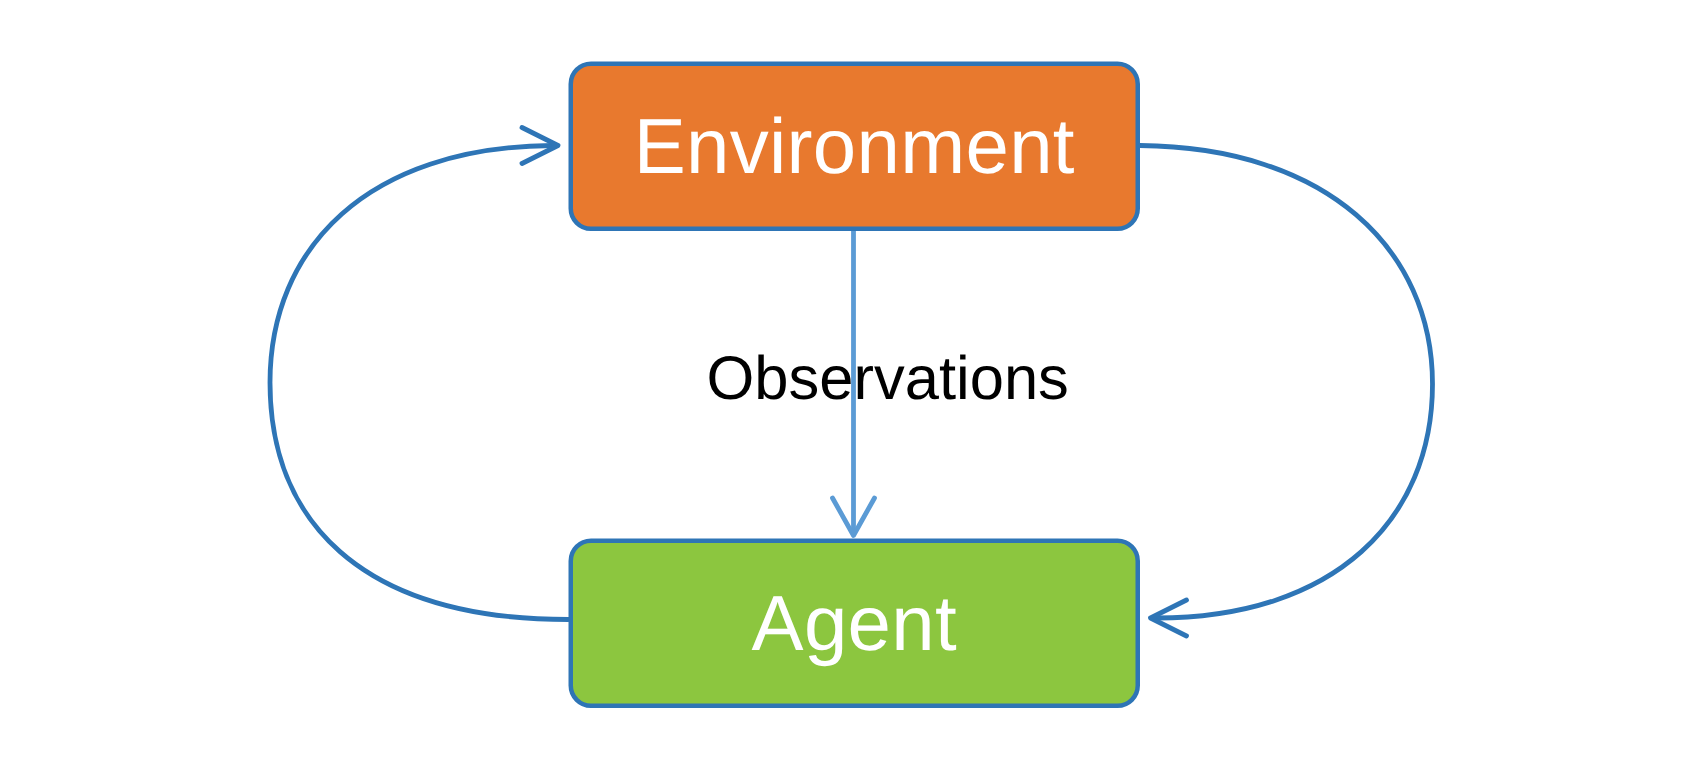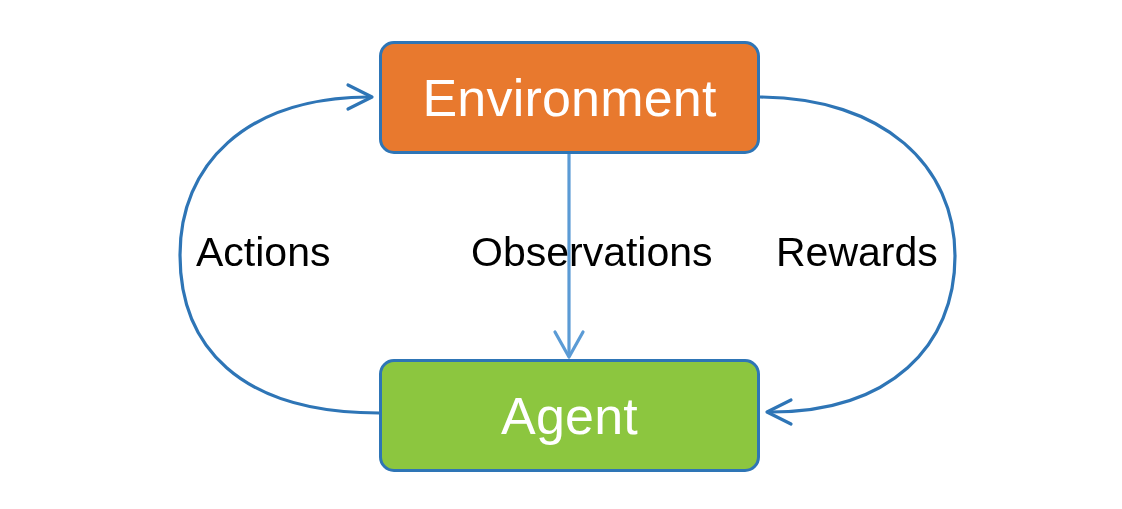--- a/index.html
+++ b/index.html
@@ -100,19 +100,17 @@
   </svg>
 
   <div class="node-box" id="node-agent">
     <span>Agent</span>
   </div>
 
   <div class="node-box" id="node-environment">
     <span>Environment</span>
   </div>
 
-  <div class="edge-label" id="label-actions">Actions</div>
 
   <div class="edge-label" id="label-observations">Observations</div>
 
-  <div class="edge-label" id="label-rewards">Rewards</div>
 
 </div>
 
 </body></html>

